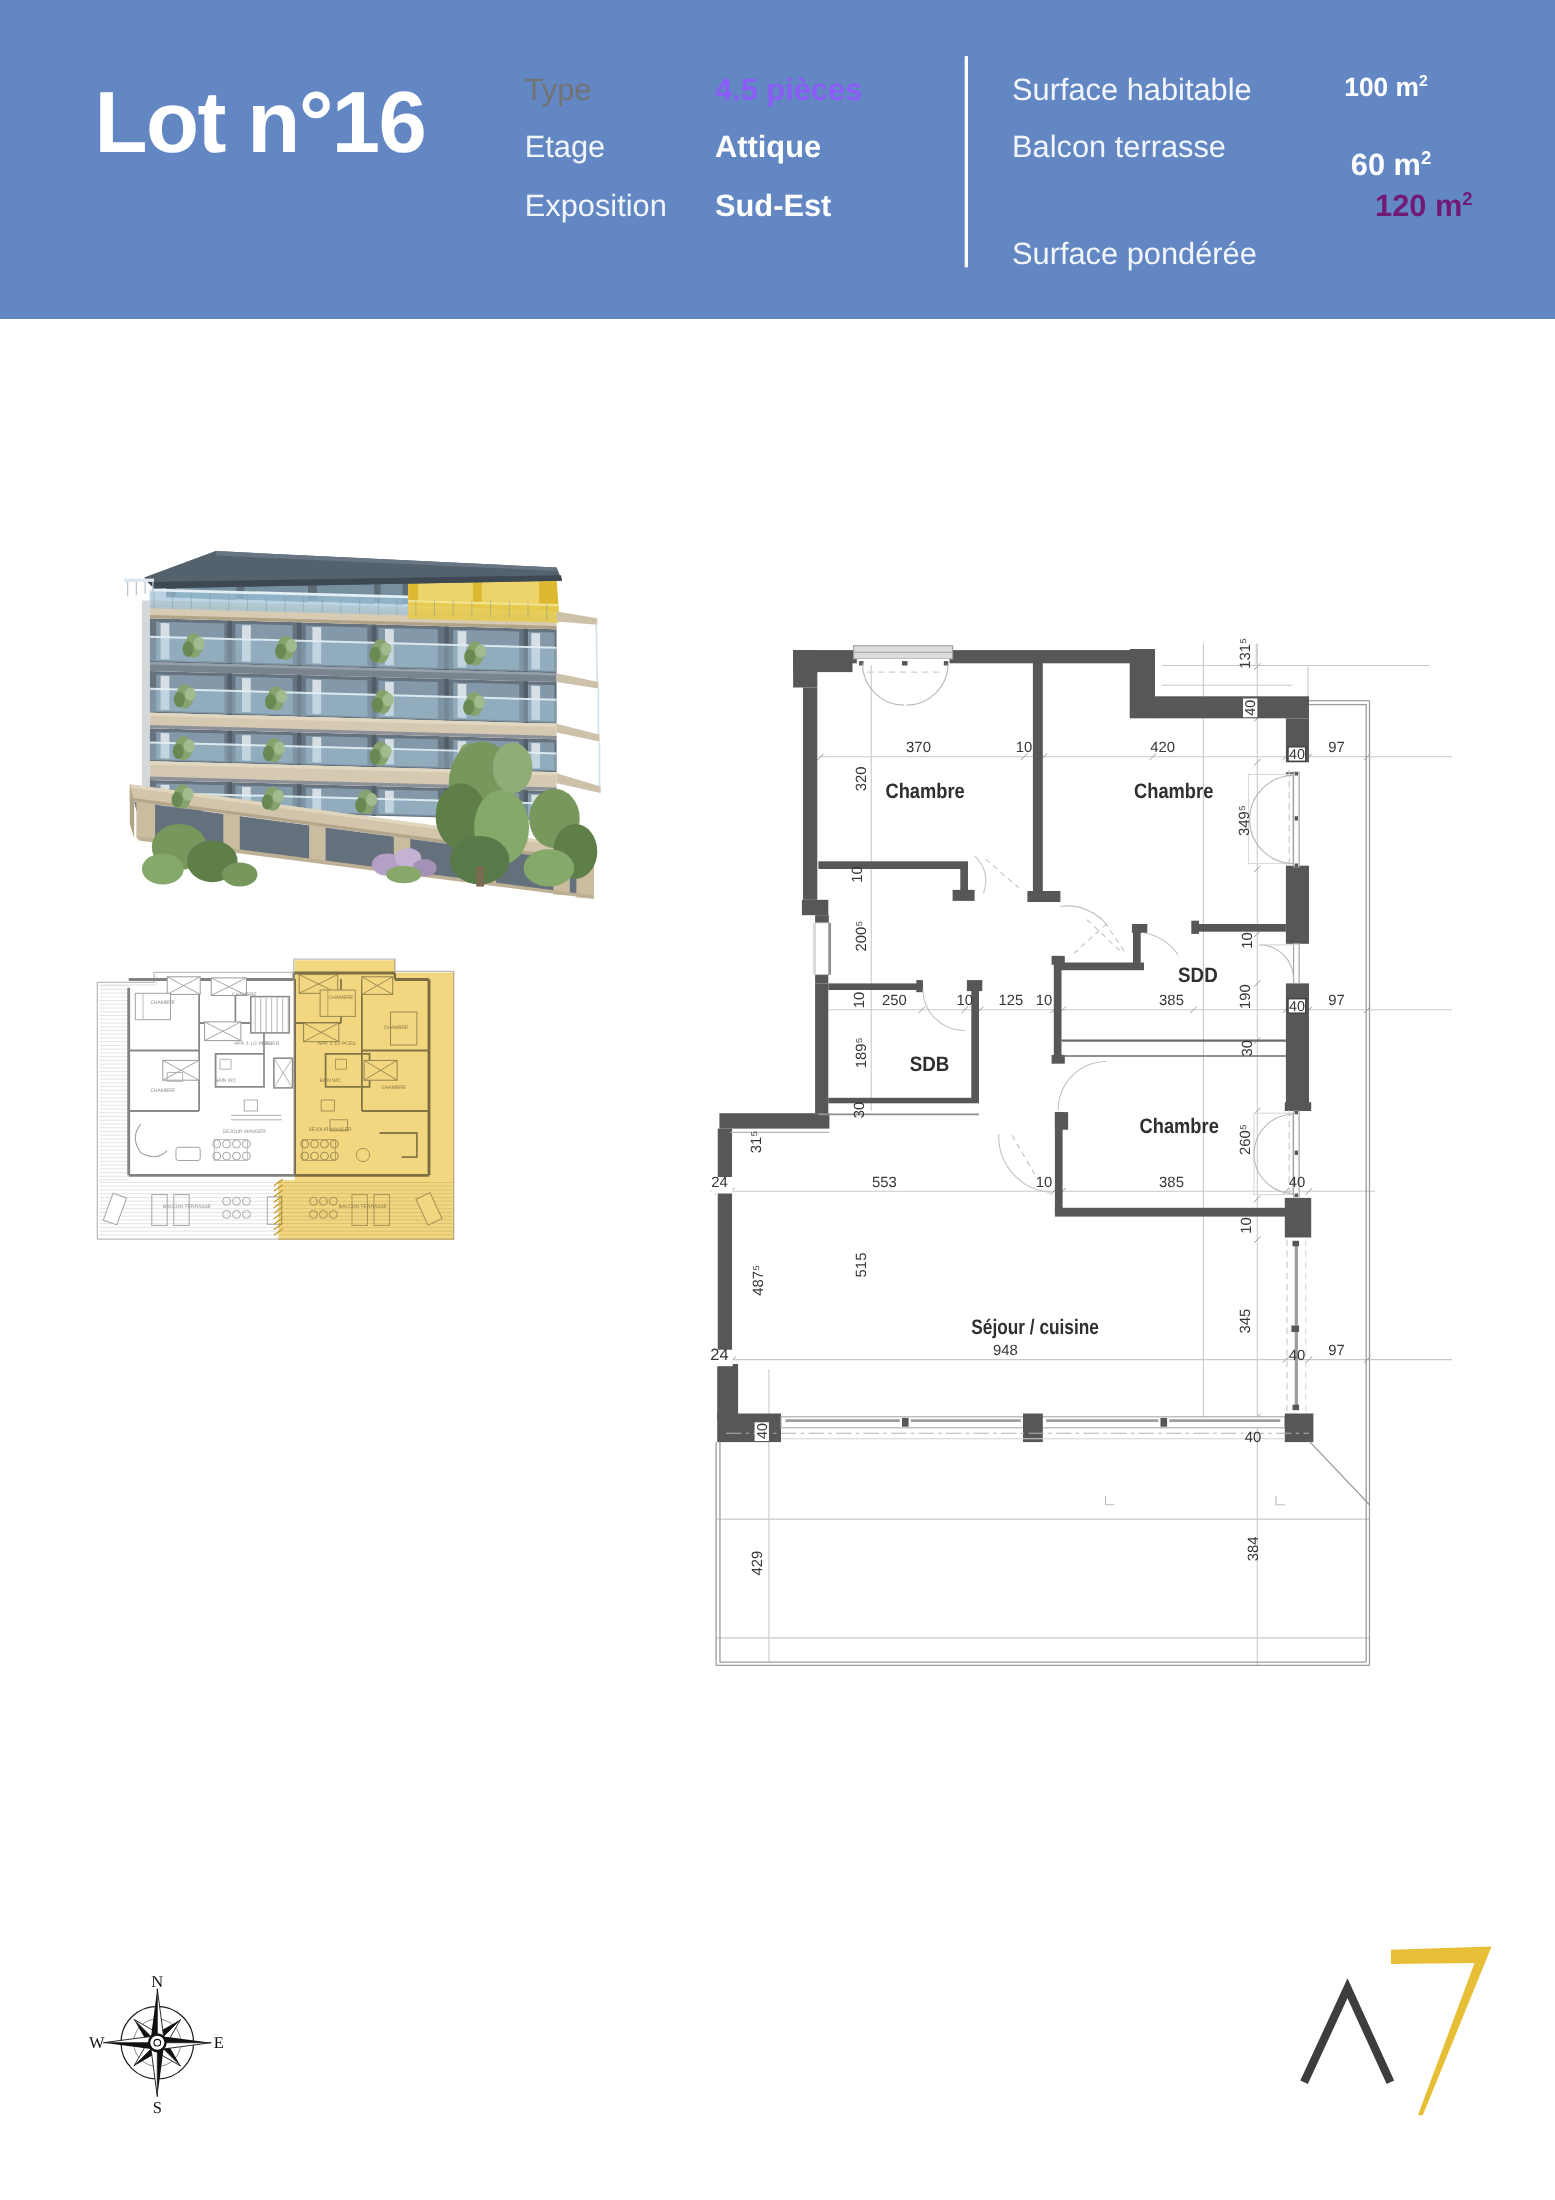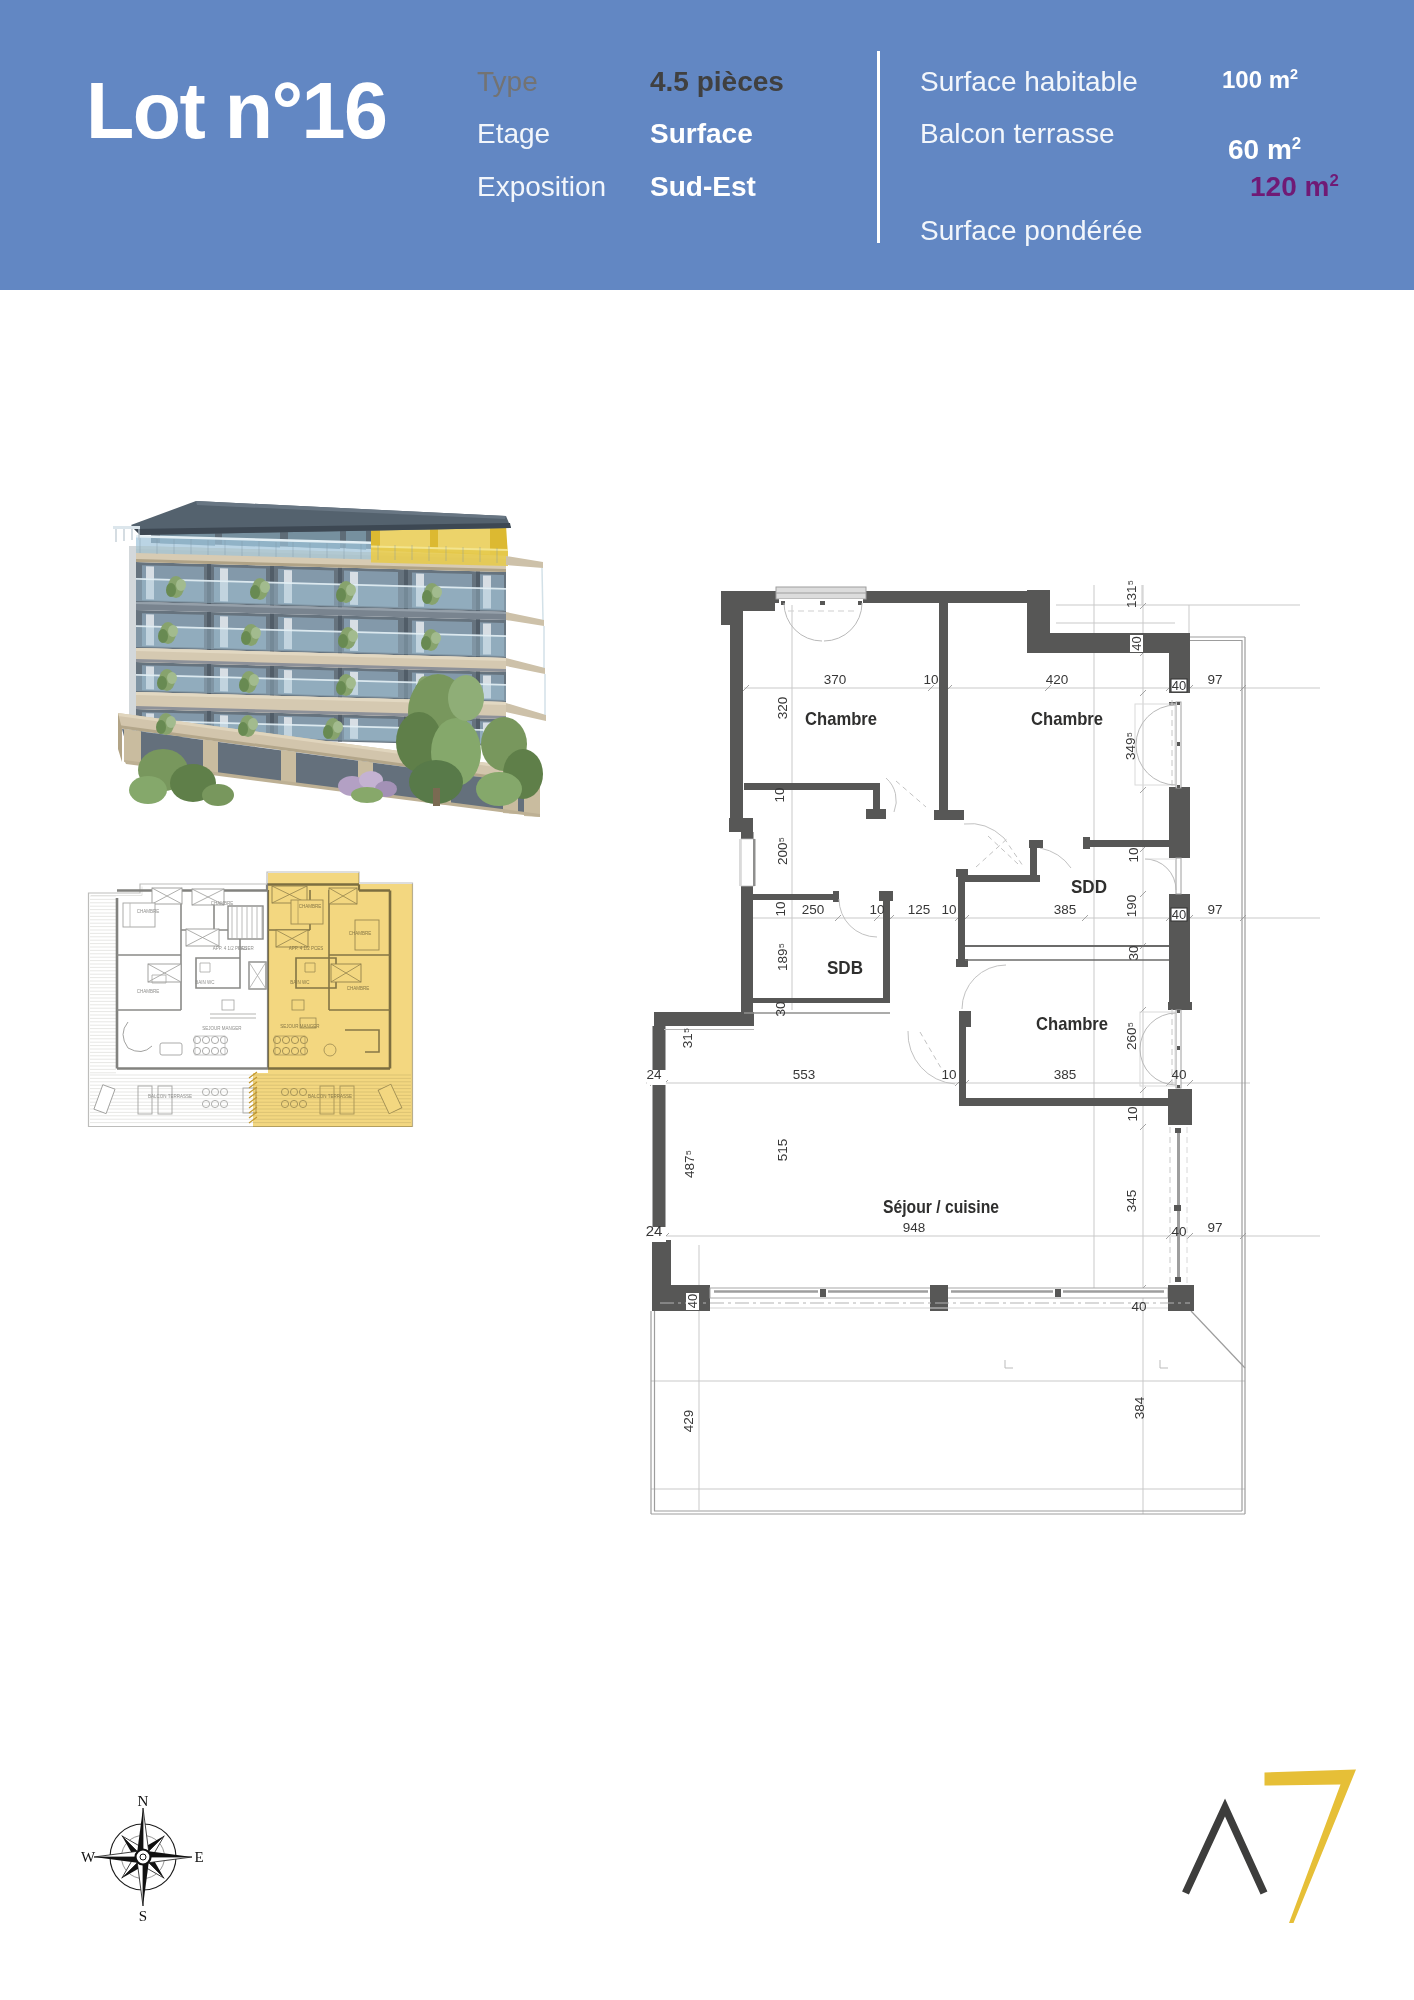--- a/index.html
+++ b/index.html
@@ -12,22 +12,22 @@
 <body>
 
 <div class="abs" style="left:0;top:0;width:1414px;height:290px;background:#6287c3;"></div>
 
 <div class="abs" style="left:86px;top:65px;color:#fff;font-size:79px;font-weight:bold;letter-spacing:-1.5px;">Lot n°16</div>
 
 <div class="abs" style="left:477px;top:66px;color:#737373;font-size:28px;">Type</div>
 <div class="abs" style="left:477px;top:118px;color:#f2f6fb;font-size:28px;">Etage</div>
 <div class="abs" style="left:477px;top:171px;color:#f2f6fb;font-size:28px;">Exposition</div>
 
-<div class="abs" style="left:650px;top:66px;color:#404040;font-size:28px;font-weight:bold;">4.5 pièces</div>
-<div class="abs" style="left:650px;top:118px;color:#fff;font-size:28px;font-weight:bold;">Surface</div>
+<div class="abs" style="left:650px;top:66px;color:#8b5cf6;font-size:28px;font-weight:bold;">4.5 pièces</div>
+<div class="abs" style="left:650px;top:118px;color:#fff;font-size:28px;font-weight:bold;">Attique</div>
 <div class="abs" style="left:650px;top:171px;color:#fff;font-size:28px;font-weight:bold;">Sud-Est</div>
 
 <div class="abs" style="left:877px;top:51px;width:3px;height:192px;background:#fff;"></div>
 
 <div class="abs" style="left:920px;top:66px;color:#f2f6fb;font-size:28px;">Surface habitable</div>
 <div class="abs" style="left:920px;top:118px;color:#f2f6fb;font-size:28px;">Balcon terrasse</div>
 <div class="abs" style="left:920px;top:171px;color:#f2f6fb;font-size:28px;margin-top:44px;">Surface pondérée</div>
 
 <div class="abs" style="left:1222px;top:66px;color:#fff;font-size:24px;font-weight:bold;">100 m<sup>2</sup></div>
 <div class="abs" style="left:1228px;top:118px;color:#fff;font-size:28px;font-weight:bold;margin-top:16px;">60 m<sup>2</sup></div>

